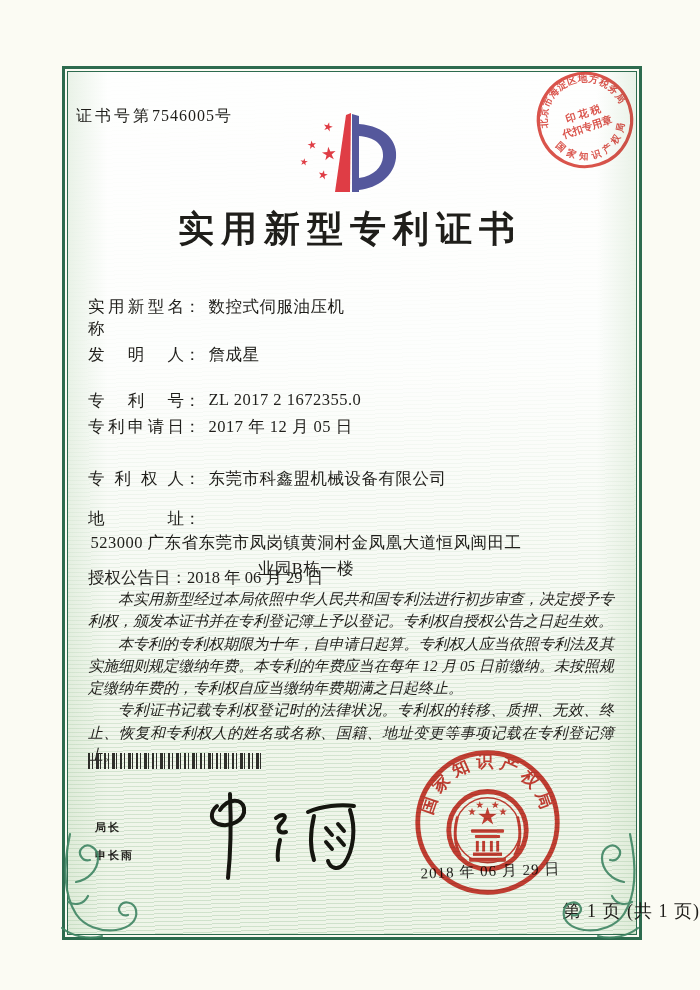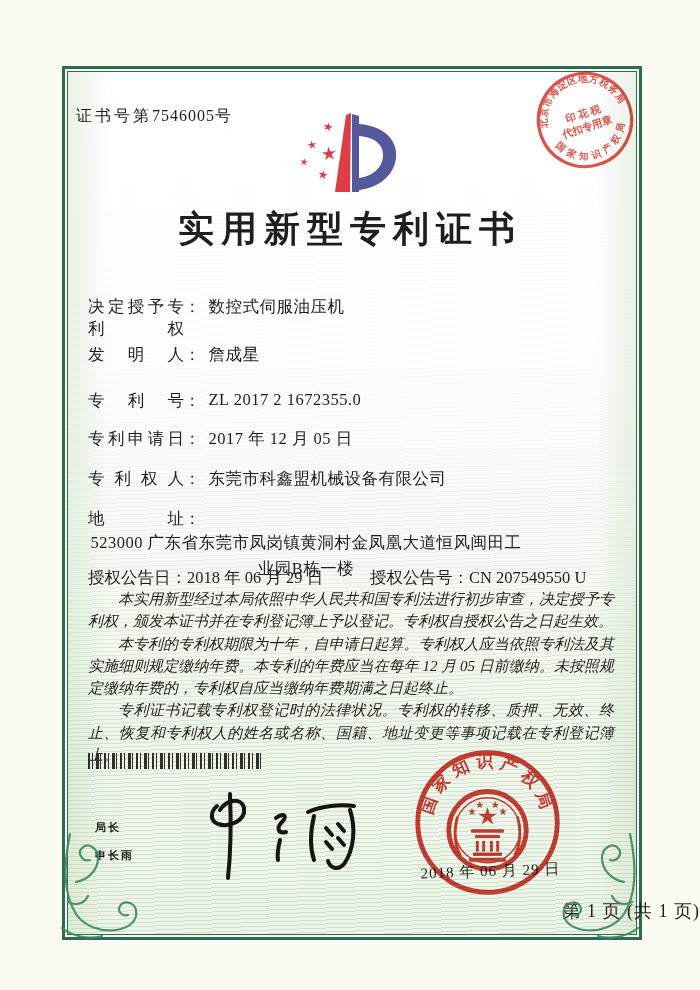--- a/index.html
+++ b/index.html
@@ -113,41 +113,40 @@
     <use href="#lstar" transform="translate(35,42) scale(1.2) rotate(-6)"></use>
     <use href="#lstar" transform="translate(29,63) scale(0.8) rotate(12)"></use>
     <polygon points="52,3 57,1 56,80 41,80" fill="#df3d45"></polygon>
     <polygon points="58,2 65,4 65,80 58,80" fill="#55589c"></polygon>
     <path d="M65,12 C92,14 104,30 102,46 C100,64 84,76 65,78 L65,66 C80,64 88,55 89,45 C90,32 80,25 65,24 Z" fill="#55589c"></path>
   </svg>
 
   <div id="title" class="abs">实用新型专利证书</div>
 
   <div class="frow abs" style="top:296px;">
-    <span class="flabel">决定授予专利权</span><span class="fcolon">：</span><span class="fvalue">数控式伺服油压机</span>
+    <span class="flabel">实用新型名称</span><span class="fcolon">：</span><span class="fvalue">数控式伺服油压机</span>
   </div>
   <div class="frow abs" style="top:344px;">
     <span class="flabel">发明人</span><span class="fcolon">：</span><span class="fvalue">詹成星</span>
   </div>
   <div class="frow abs" style="top:390px;font-family:Liberation Serif, serif;">
     <span class="flabel">专利号</span><span class="fcolon">：</span><span class="fvalue">ZL 2017 2 1672355.0</span>
   </div>
-  <div class="frow abs" style="top:428px;text-decoration:underline;">
+  <div class="frow abs" style="top:416px;text-decoration:underline;">
     <span class="flabel">专利申请日</span><span class="fcolon">：</span><span class="fvalue">2017 年 12 月 05 日</span>
   </div>
   <div class="frow abs" style="top:468px;">
     <span class="flabel">专利权人</span><span class="fcolon">：</span><span class="fvalue">东莞市科鑫盟机械设备有限公司</span>
   </div>
   <div class="frow abs" style="top:508px;">
     <span class="flabel">地址</span><span class="fcolon">：</span><span class="fvalue wrap">523000 广东省东莞市凤岗镇黄洞村金凤凰大道恒风闽田工业园B栋一楼</span>
   </div>
 
   <div class="frow abs" style="top:567px;">
     <span><span>授权公告日</span><span>：</span><span>2018 年 06 月 29 日</span></span>
-    <span id="grant-number-group"><span>授权公告号</span><span>：</span><span>CN 207549550 U</span></span>
   </div>
 
   <div id="body-text" class="abs">
     <p>本实用新型经过本局依照中华人民共和国专利法进行初步审查，决定授予专利权，颁发本证书并在专利登记簿上予以登记。专利权自授权公告之日起生效。</p>
     <p>本专利的专利权期限为十年，自申请日起算。专利权人应当依照专利法及其实施细则规定缴纳年费。本专利的年费应当在每年 12 月 05 日前缴纳。未按照规定缴纳年费的，专利权自应当缴纳年费期满之日起终止。</p>
     <p>专利证书记载专利权登记时的法律状况。专利权的转移、质押、无效、终止、恢复和专利权人的姓名或名称、国籍、地址变更等事项记载在专利登记簿上。</p>
   </div>
 
   <div id="barcode" class="abs"></div>
 

